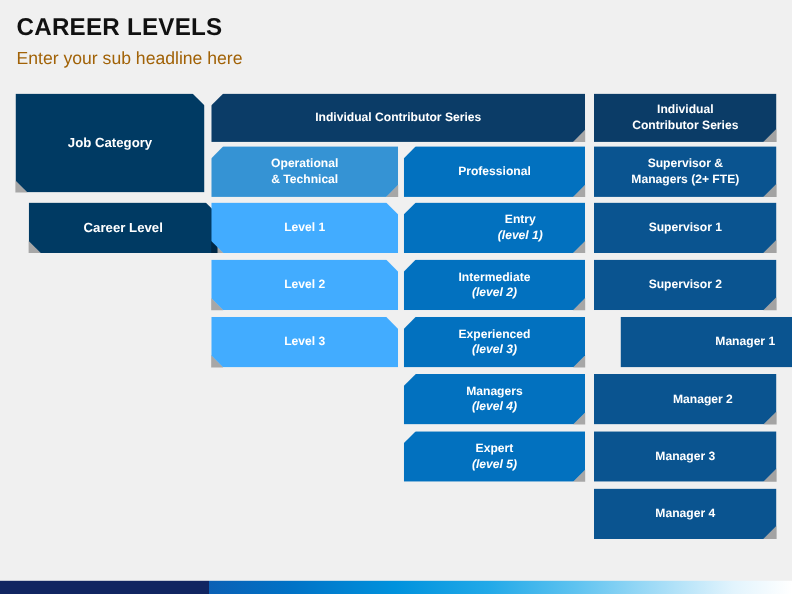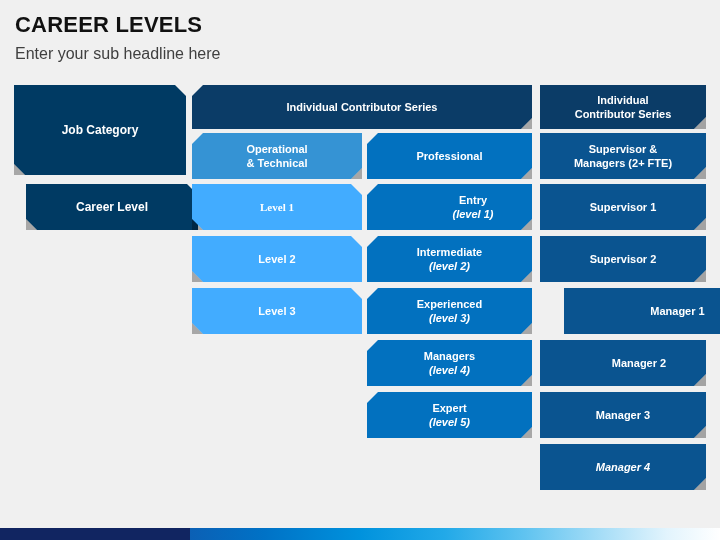--- a/index.html
+++ b/index.html
@@ -27,21 +27,21 @@
     font-size: 22px;
     font-weight: bold;
     color: #111111;
     letter-spacing: 0.2px;
     line-height: 26px;
     margin: 0;
   }
   #page-subtitle {
     font-size: 16px;
     font-weight: normal;
-    color: #404040;
+    color: #a16207;
     line-height: 20px;
     margin: 6px 0 0 0;
   }
 
   
   #diagram {
     position: absolute;
     left: 0;
     top: 0;
     width: 720px;
@@ -204,21 +204,21 @@
 
   <div class="card notch-br" style="left:540px; top:133px; width:166px; height:46px;">
     <span class="face" style="background:#0a5490;"></span>
     <span class="fold"></span>
     <span class="lbl">
       <span>Supervisor &amp;</span>
       <span class="sub" style="font-style:normal;">Managers (2+ FTE)</span>
     </span>
   </div>
 
-  <div class="card notch-tr-bl" style="left:192px; top:184px; width:170px; height:46px;font-family:Liberation Serif, serif;">
+  <div class="card notch-tr-bl" style="left:192px; top:184px; width:170px; height:46px;">
     <span class="face" style="background:#42acff;"></span>
     <span class="fold"></span>
     <span class="lbl">Level 1</span>
   </div>
   <div class="card notch-tr-bl" style="left:192px; top:236px; width:170px; height:46px;">
     <span class="face" style="background:#42acff;"></span>
     <span class="fold"></span>
     <span class="lbl">Level 2</span>
   </div>
   <div class="card notch-tr-bl" style="left:192px; top:288px; width:170px; height:46px;">
@@ -286,21 +286,21 @@
   <div class="card notch-br" style="left:540px; top:340px; width:166px; height:46px;padding-left:32px;">
     <span class="face" style="background:#0a5490;"></span>
     <span class="fold"></span>
     <span class="lbl">Manager 2</span>
   </div>
   <div class="card notch-br" style="left:540px; top:392px; width:166px; height:46px;">
     <span class="face" style="background:#0a5490;"></span>
     <span class="fold"></span>
     <span class="lbl">Manager 3</span>
   </div>
-  <div class="card notch-br" style="left:540px; top:444px; width:166px; height:46px;font-style:italic;">
+  <div class="card notch-br" style="left:540px; top:444px; width:166px; height:46px;">
     <span class="face" style="background:#0a5490;"></span>
     <span class="fold"></span>
     <span class="lbl">Manager 4</span>
   </div>
 
 </div>
 
 <div id="bottom-bar">
   <div class="solid"></div>
   <div class="grad"></div>

